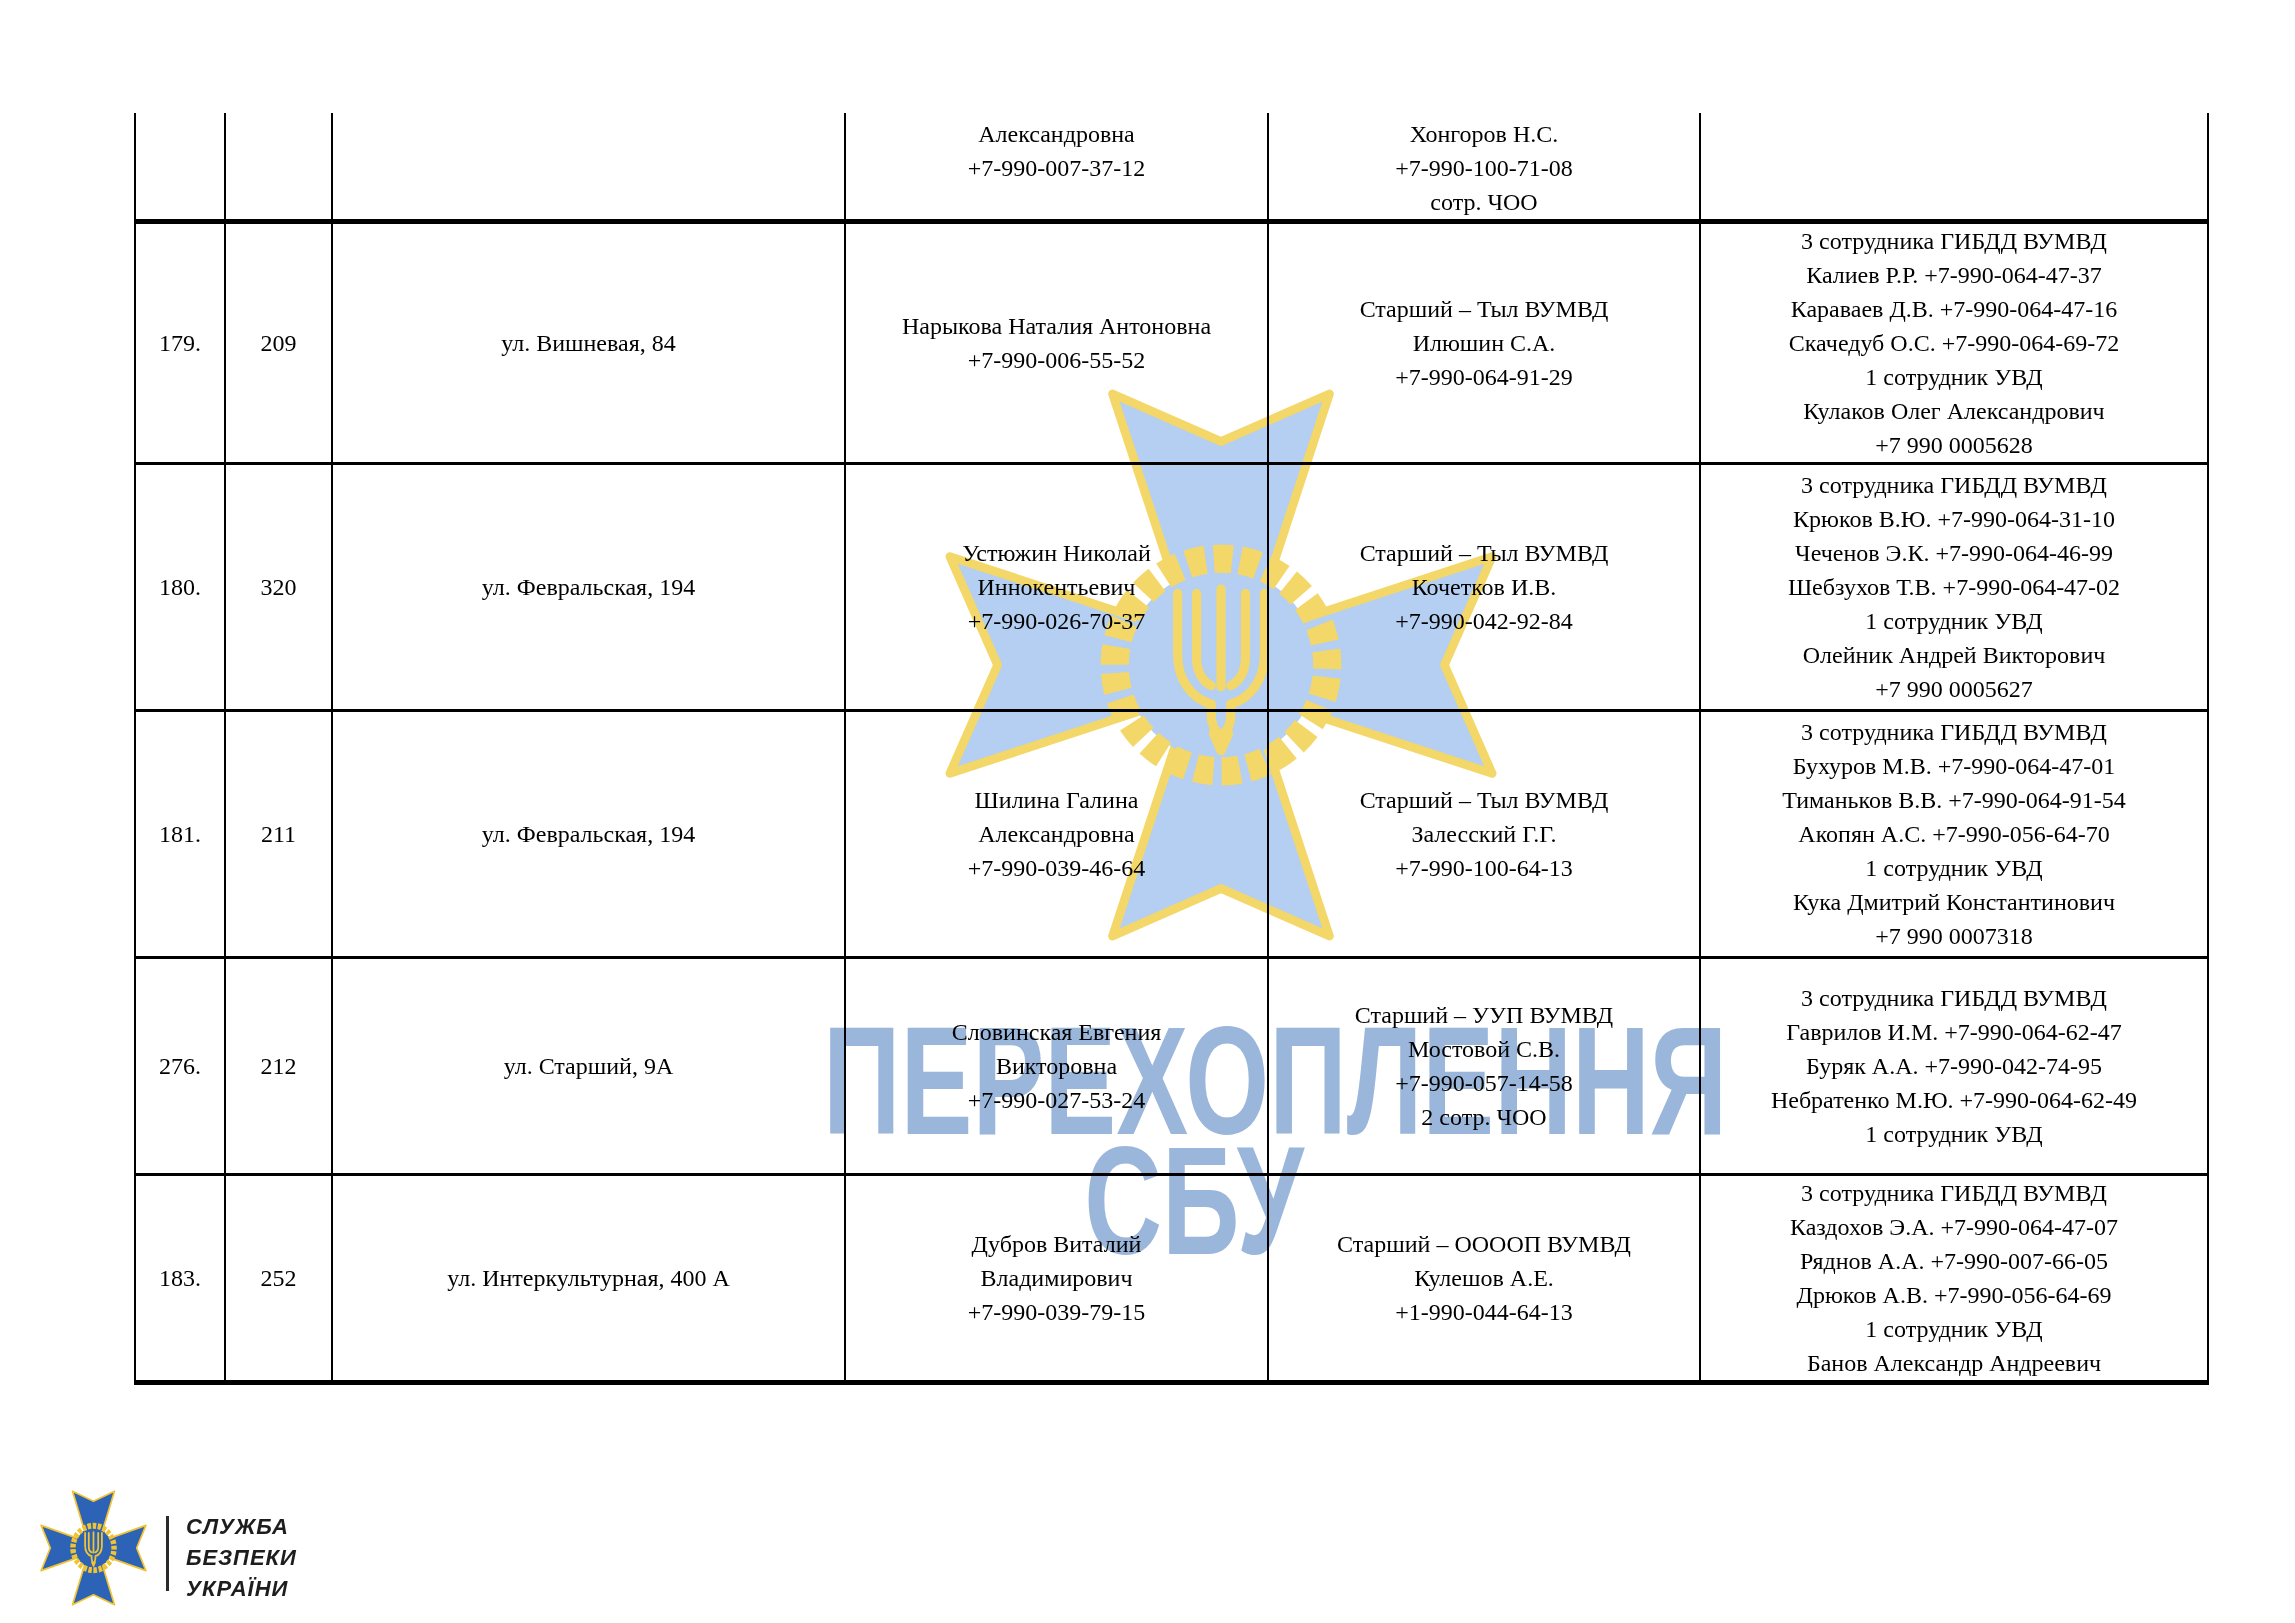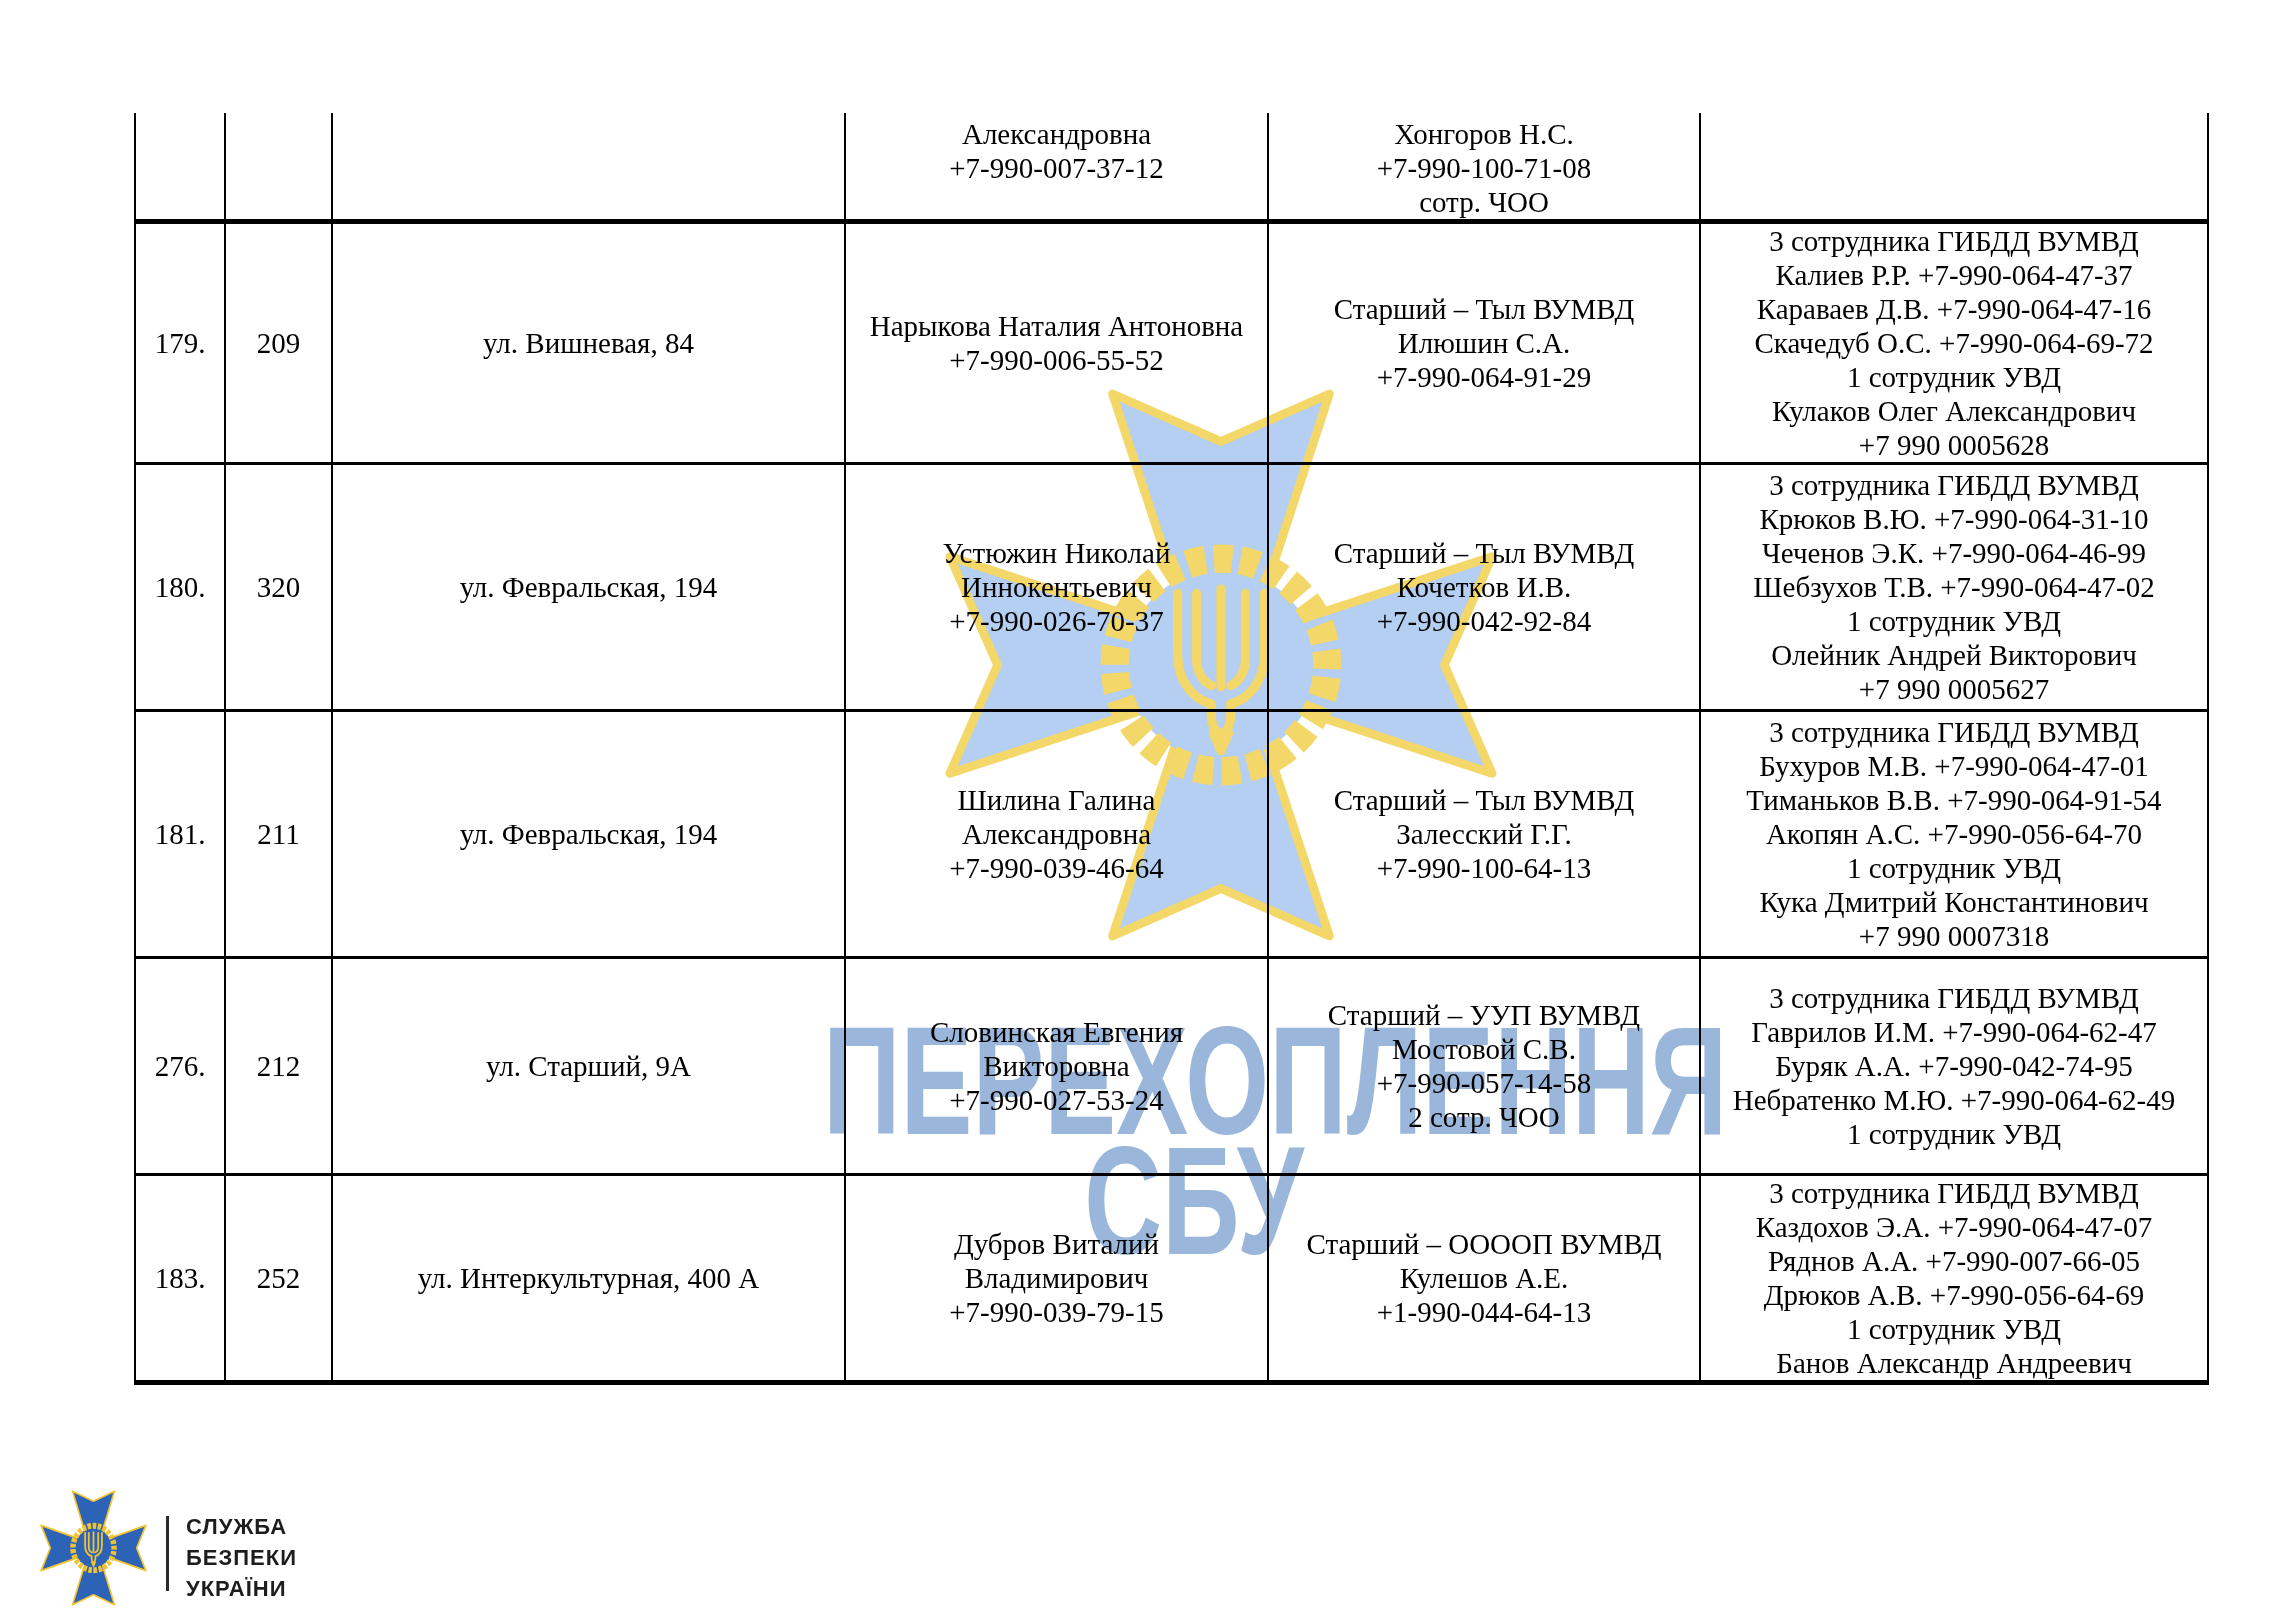--- a/index.html
+++ b/index.html
@@ -14,32 +14,32 @@
            font-family:"Liberation Sans",sans-serif;font-weight:bold;white-space:nowrap;}
   .wm-line1{left:664px;top:1004px;width:1060px;font-size:154px;line-height:154px;
             transform:scaleX(.70);transform-origin:50% 50%;}
   .wm-line2{left:664px;top:1124px;width:1060px;font-size:154px;line-height:154px;
             transform:scaleX(.70);transform-origin:50% 50%;}
 
   
   table.doc{position:absolute;left:134px;top:113px;z-index:2;border-collapse:collapse;
             table-layout:fixed;background:transparent;}
   table.doc td{border:2.6px solid #000;padding:0 3.9px;text-align:center;vertical-align:middle;
-               font-family:"Liberation Serif",serif;font-size:29px;line-height:34px;color:#000;
+               font-family:"Liberation Serif",serif;font-size:24px;line-height:34px;color:#000;
                white-space:pre-line;overflow:hidden;}
   tr.row-partial td{border-top:none;border-bottom:5.2px solid #000;vertical-align:top;padding-top:3.9px;}
   tr.row-mid td{border-bottom:3.9px solid #000;}
   tr.row-last td{border-bottom:5.9px solid #000;}
 
   
   .logo-emblem{position:absolute;left:39px;top:1489px;width:109px;height:118px;z-index:2;}
   .logo-divider{position:absolute;left:166px;top:1516px;width:2.6px;height:75px;background:#2b2b2b;z-index:2;}
   .logo-text{position:absolute;left:186px;top:1511px;z-index:2;color:#1d1d1d;
              font-family:"Liberation Sans",sans-serif;font-weight:bold;font-size:22px;
-             line-height:31px;letter-spacing:1px;}
+             line-height:31px;letter-spacing:1px;font-style:italic;}
 </style>
 </head>
 <body>
 
 <div class="page">
 
   <svg width="0" height="0" style="position:absolute" aria-hidden="true">
     <defs>
       <g id="sbu-emblem" stroke-linejoin="round">
         <g style="fill:var(--em-blue);stroke:var(--em-gold)" stroke-width="16">

